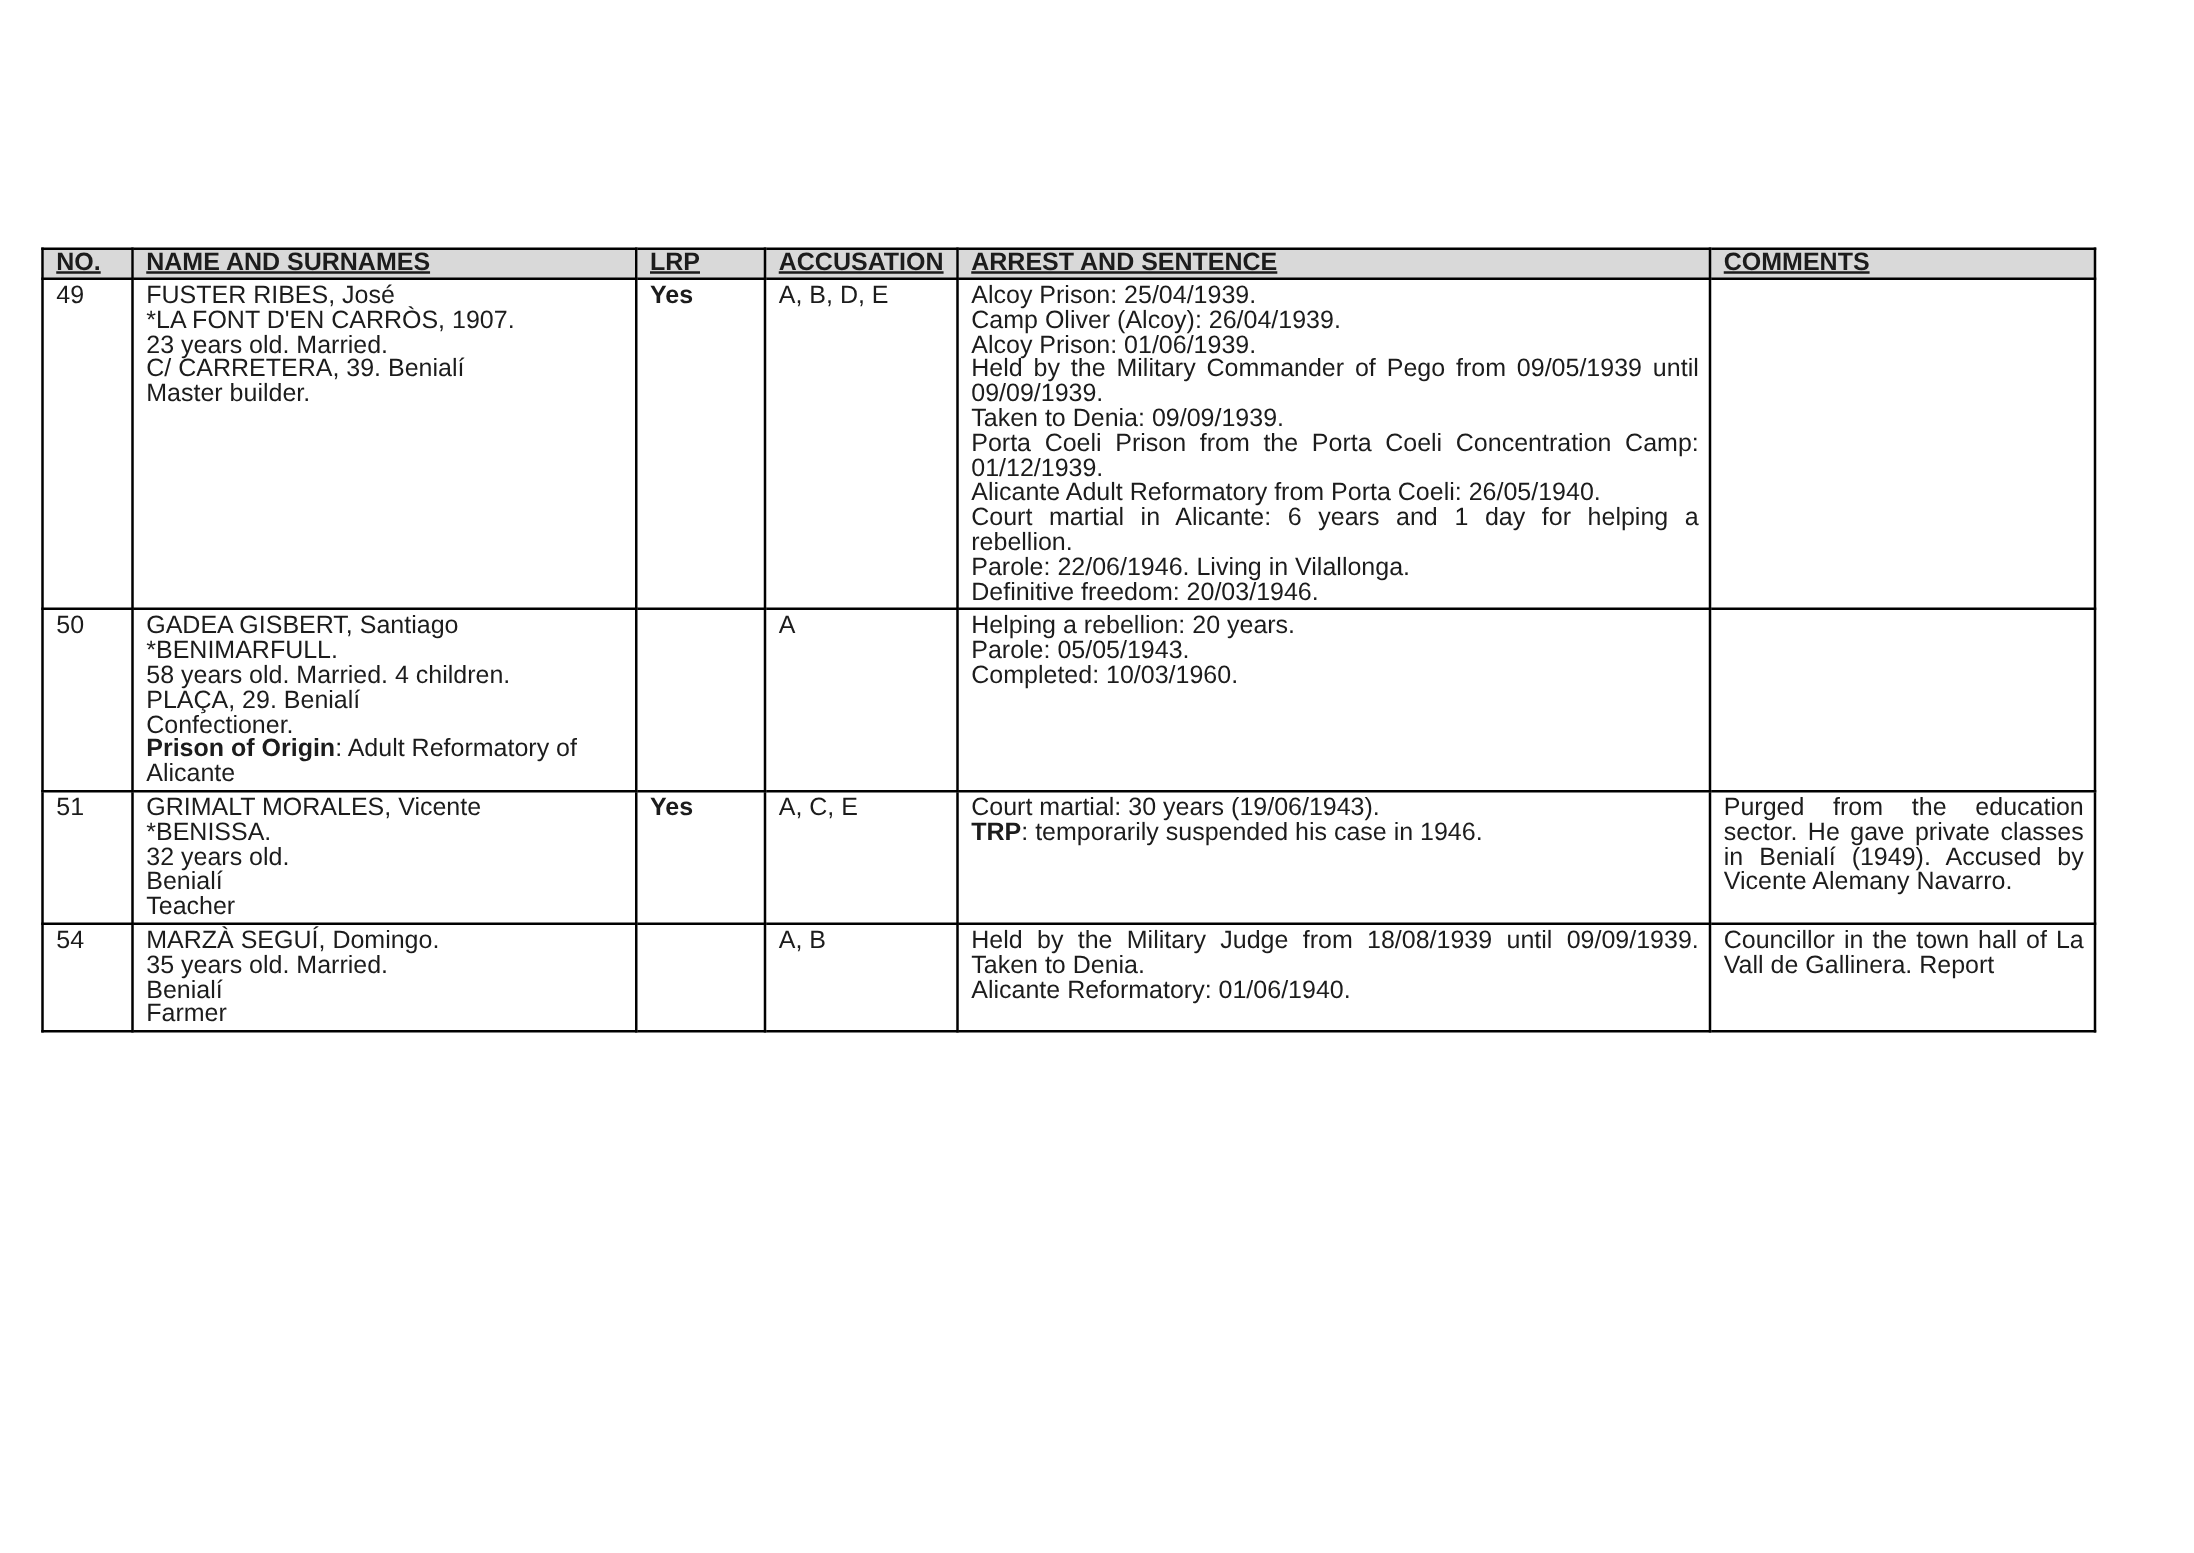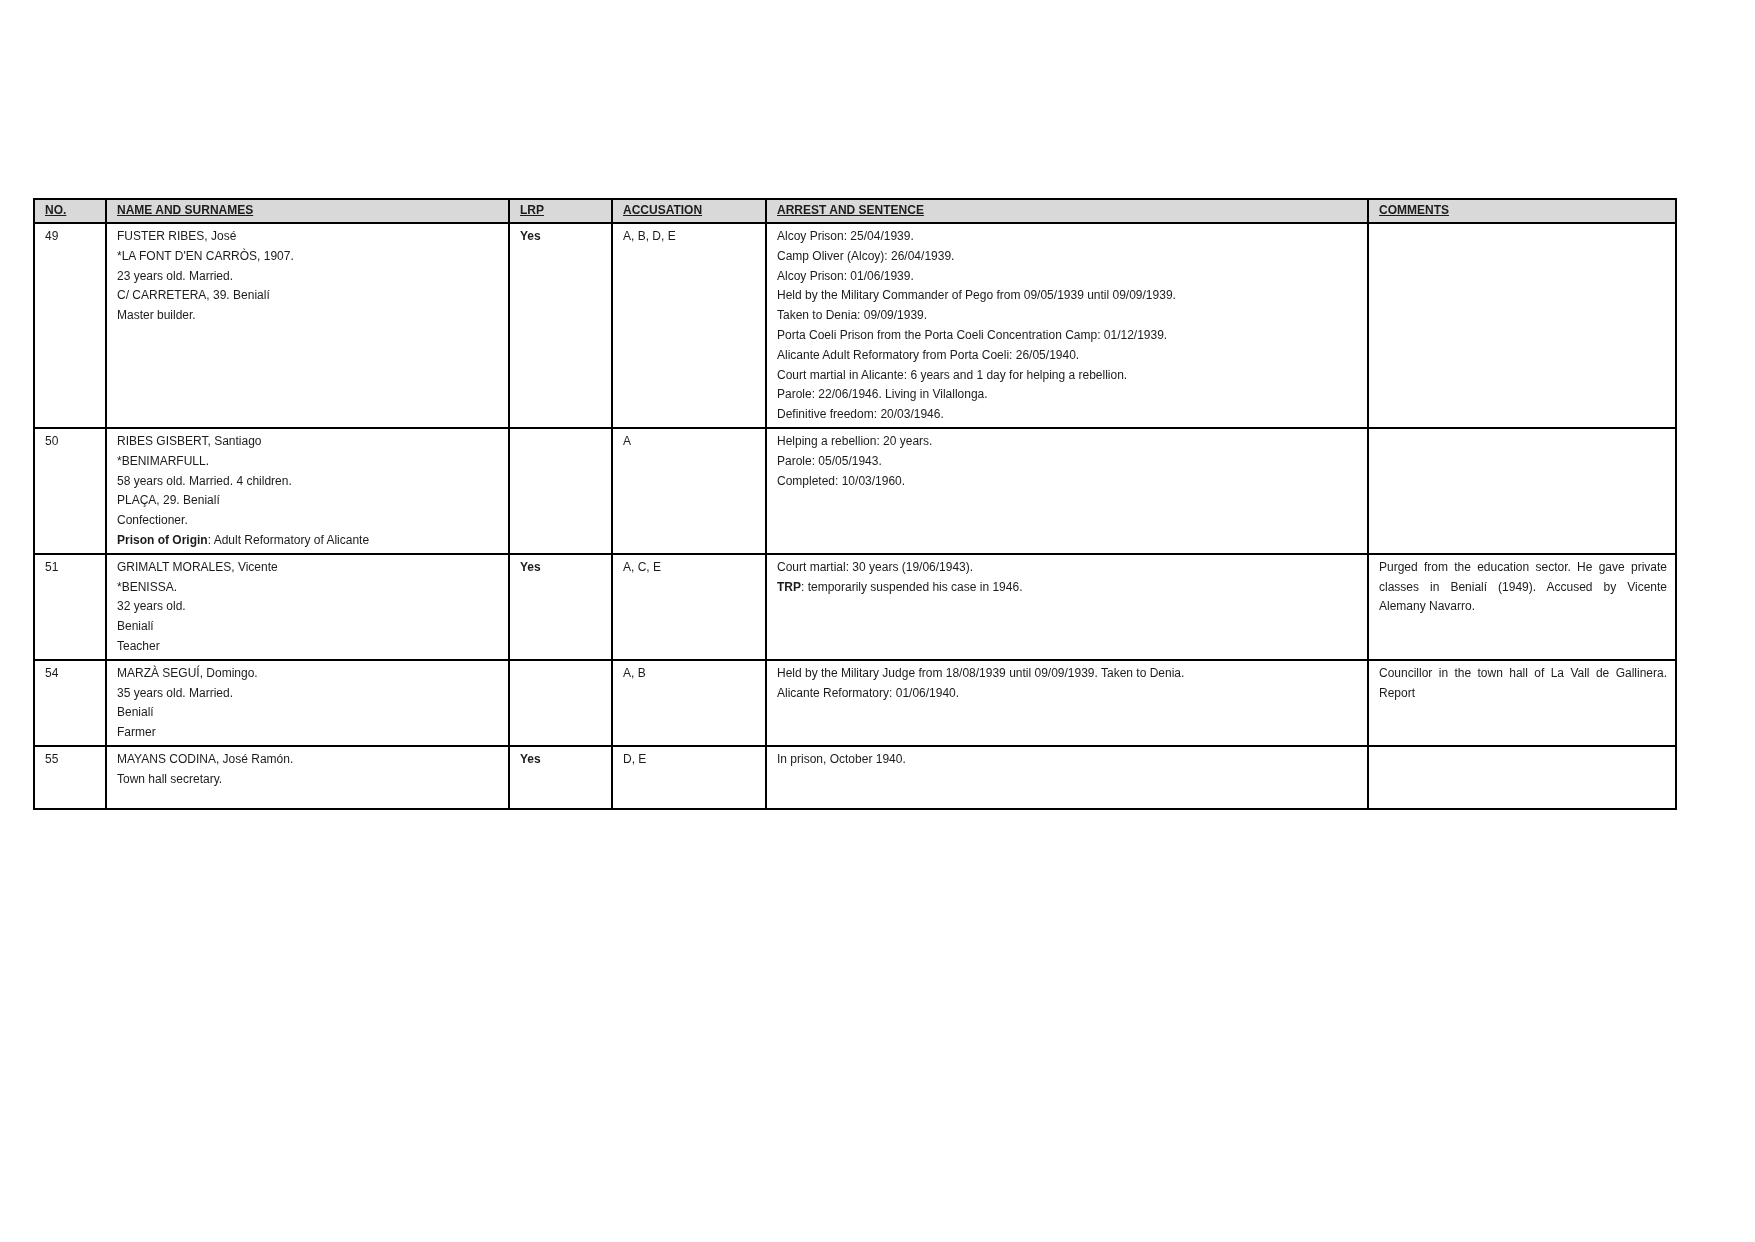--- a/index.html
+++ b/index.html
@@ -15,21 +15,21 @@
     font-family: "Liberation Sans", "DejaVu Sans", sans-serif;
     color: #1c1c1c;
   }
   table.records {
     position: absolute;
     left: 33px;
     top: 198px;
     width: 1642px;
     border-collapse: collapse;
     table-layout: fixed;
-    font-size: 12px;
+    font-size: 20px;
     line-height: 19.8px;
   }
   .records th, .records td {
     border: 2px solid #000000;
     vertical-align: top;
     padding: 3px 8px 2px 10px;
     overflow: hidden;
   }
   .records th {
     background: #d9d9d9;
@@ -99,21 +99,21 @@
           <div class="para">Alicante Adult Reformatory from Porta Coeli: 26/05/1940.</div>
           <div class="para">Court martial in Alicante: 6 years and 1 day for helping a rebellion.</div>
           <div class="para">Parole: 22/06/1946. Living in Vilallonga.</div>
           <div class="para">Definitive freedom: 20/03/1946.</div>
         </td>
         <td class="cell-comments justify"></td>
       </tr>
       <tr>
         <td class="cell-no">50</td>
         <td class="cell-name">
-          <div class="para">RIBES GISBERT, Santiago</div>
+          <div class="para">GADEA GISBERT, Santiago</div>
           <div class="para">*BENIMARFULL.</div>
           <div class="para">58 years old. Married. 4 children.</div>
           <div class="para">PLAÇA, 29. Benialí</div>
           <div class="para">Confectioner.</div>
           <div class="para"><b>Prison of Origin</b>: Adult Reformatory of Alicante</div>
         </td>
         <td class="cell-lrp"></td>
         <td class="cell-accusation">A</td>
         <td class="cell-arrest justify">
           <div class="para">Helping a rebellion: 20 years.</div>
@@ -152,27 +152,14 @@
         <td class="cell-lrp"></td>
         <td class="cell-accusation">A, B</td>
         <td class="cell-arrest justify">
           <div class="para">Held by the Military Judge from 18/08/1939 until 09/09/1939. Taken to Denia.</div>
           <div class="para">Alicante Reformatory: 01/06/1940.</div>
         </td>
         <td class="cell-comments justify">
           <div class="para">Councillor in the town hall of La Vall de Gallinera. Report</div>
         </td>
       </tr>
-      <tr>
-        <td class="cell-no">55</td>
-        <td class="cell-name">
-          <div class="para">MAYANS CODINA, José Ramón.</div>
-          <div class="para">Town hall secretary.</div>
-        </td>
-        <td class="cell-lrp">Yes</td>
-        <td class="cell-accusation">D, E</td>
-        <td class="cell-arrest justify">
-          <div class="para">In prison, October 1940.</div>
-        </td>
-        <td class="cell-comments justify"></td>
-      </tr>
     </tbody>
 </table>
 
 </body></html>

